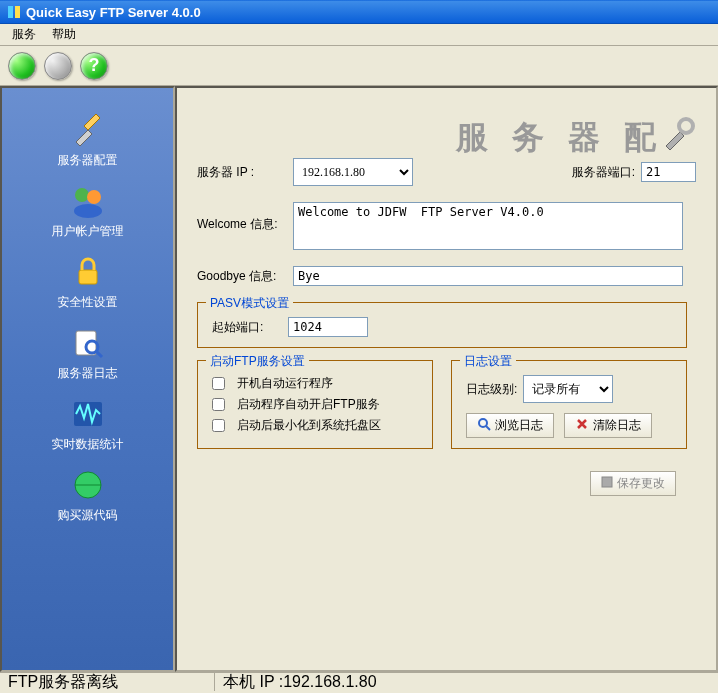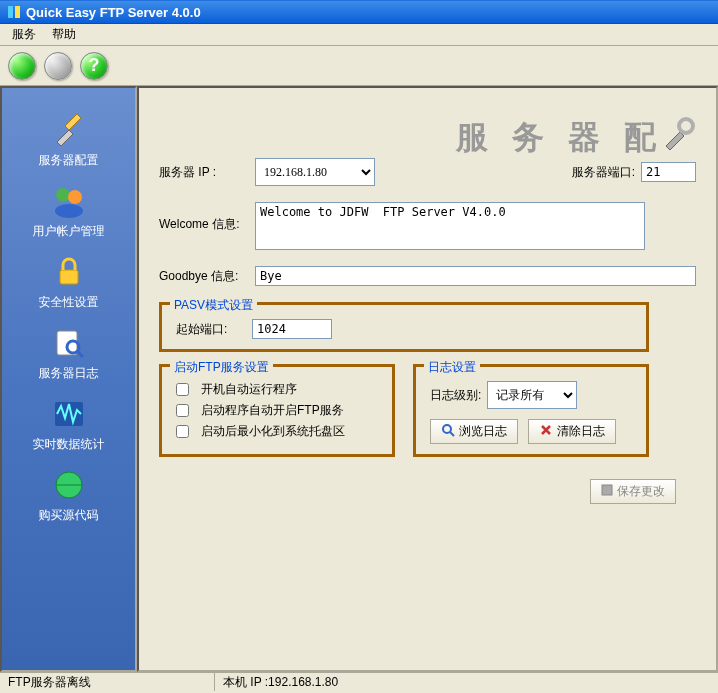--- a/index.html
+++ b/index.html
@@ -28,34 +28,34 @@
 .banner-title .wrench-icon { display:inline-block; margin-left:-4px; }
 
 .form-area { margin-top: 60px; }
 .row { display:flex; align-items:center; margin-bottom: 16px; gap: 6px; }
 .lbl { width: 90px; text-align:left; }
 select, input[type=text], textarea { font-family: "SimSun", monospace; font-size:12px; background:#fff; border:1px solid #7f9db9; padding:2px 4px; }
 select { height:28px;font-family:Liberation Serif, serif; }
 input[type=text] { height:20px; }
 textarea { resize:none; }
 
-.fieldset { border:3px solid #a16207; padding: 10px 14px; margin-bottom: 12px; position:relative; }
+.fieldset { border:1px solid #a16207; padding: 10px 14px; margin-bottom: 12px; position:relative; }
 .fieldset .legend { position:absolute; top:-8px; left:8px; background:#ece9d8; padding:0 4px; color:#0046d5; }
 .fs-row { display:flex; gap:18px; }
 .fs-col { flex:1; }
 
 .checkbox-row { display:flex; align-items:center; gap:12px; margin:4px 0; }
 .checkbox-row input { width:13px; height:13px; }
 
 .btn { background: linear-gradient(to bottom, #fff, #ece9d8); border:1px solid #aca899; padding:3px 10px; font-size:12px; cursor:default; display:inline-flex; align-items:center; gap:4px; }
 .btn:disabled, .btn.disabled { color:#888; }
 
 .save-row { display:flex; justify-content:flex-end; margin-top:10px; padding-right:20px; }
 
-.statusbar { height:19px; background:#ece9d8; border-top:1px solid #aca899; display:flex; align-items:center; font-size:12px; }
+.statusbar { height:19px; background:#ece9d8; border-top:1px solid #aca899; display:flex; align-items:center; font-size:16px; }
 .status-cell { padding:0 8px; border-right:1px solid #aca899; height:100%; display:flex; align-items:center; }
 .status-cell:first-child { width:215px; }
 </style>
 </head>
 <body>
 
 <div class="titlebar">
   <span class="app-icon">
     <svg width="16" height="16">
         <rect x="2" y="2" width="5" height="12" fill="#4dd0ff"></rect>
@@ -163,21 +163,21 @@
       </div>
 
 
       <div class="row" style="align-items:flex-start">
         <span class="lbl" style="padding-top:14px">Welcome 信息:</span>
         <textarea style="width: 390px; height: 48px;">Welcome to JDFW  FTP Server V4.0.0</textarea>
       </div>
 
       <div class="row">
         <span class="lbl">Goodbye 信息:</span>
-        <input type="text" style="width: 441px;" value="Bye">
+        <input type="text" style="width: 390px;" value="Bye">
       </div>
 
       <div class="fieldset" style="width:490px">
         <div class="legend">PASV模式设置</div>
         <div class="row" style="margin:4px 0 0 0">
           <span style="width:70px">起始端口:</span>
           <input type="text" style="width: 80px;" value="1024">
         </div>
       </div>
 

